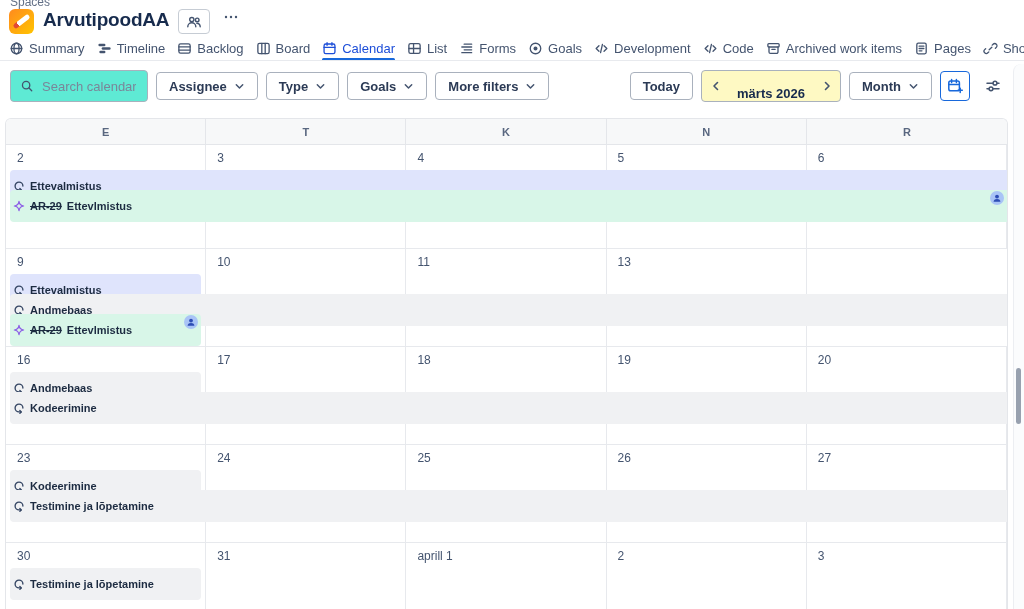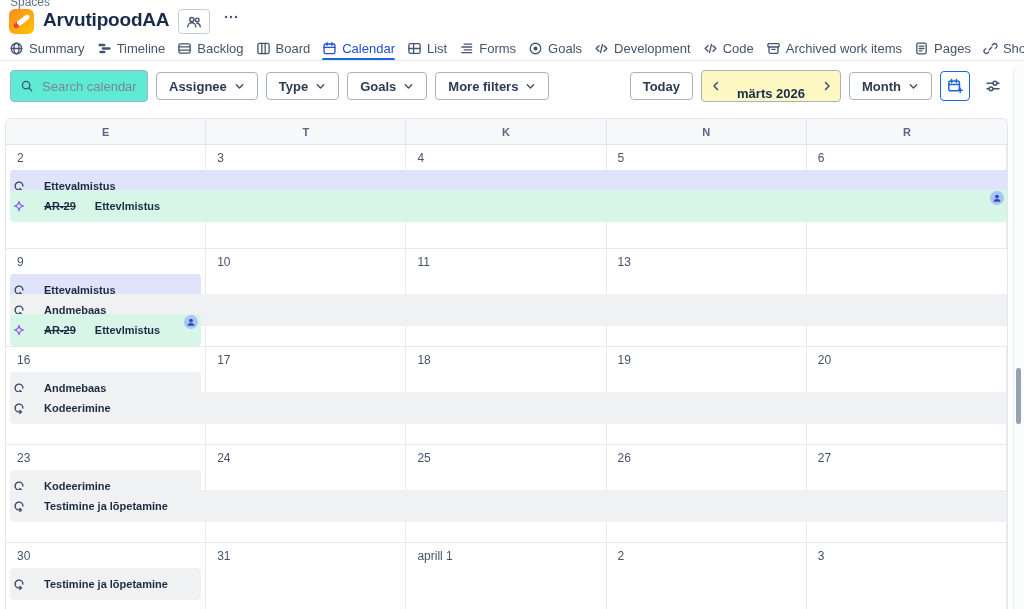--- a/index.html
+++ b/index.html
@@ -52,21 +52,21 @@
        border-radius:6px 6px 0 0;overflow:hidden;background:#fff}
   .dow{display:grid;grid-template-columns:repeat(5,1fr);height:26px;background:#f7f8f9;border-bottom:1px solid #e4e6ea}
   .dow-cell{display:flex;align-items:center;justify-content:center;font-size:11px;font-weight:bold;color:#596780;
             border-right:1px solid #e4e6ea}
   .dow-cell:last-child{border-right:none}
   .week{position:relative;display:grid;grid-template-columns:repeat(5,1fr);border-bottom:1px solid #e7e9ed}
   .cell{border-right:1px solid #e7e9ed;padding:6px 0 0 11px;font-size:12px;color:#44546f}
   .cell:last-child{border-right:none}
   .w1{height:104px}.wN{height:98px}.w5{height:80px}
 
-  .event{position:absolute;left:4px;height:32px;border-radius:4px;display:flex;align-items:center;gap:19px;
+  .event{position:absolute;left:4px;height:32px;border-radius:4px;display:flex;align-items:center;gap:5px;
          padding:0 5px 0 3px;font-size:11px;font-weight:bold;color:#1c2b41;cursor:pointer}
   .event svg{flex:none}
   .event.blue{background:#dfe4fc}
   .event.gray{background:#f0f1f3}
   .event.green{background:#d8f6e8}
   .event.span-day{width:calc(20% - 9px)}
   .event.cont-r{right:0;border-top-right-radius:0;border-bottom-right-radius:0}
   .e0{top:25px}.e1{top:45px}.e2{top:65px}
   .ev-key{text-decoration:line-through}
   .sprint-ic{stroke:#344563;fill:none;stroke-width:1.8;stroke-linecap:round;stroke-linejoin:round}

